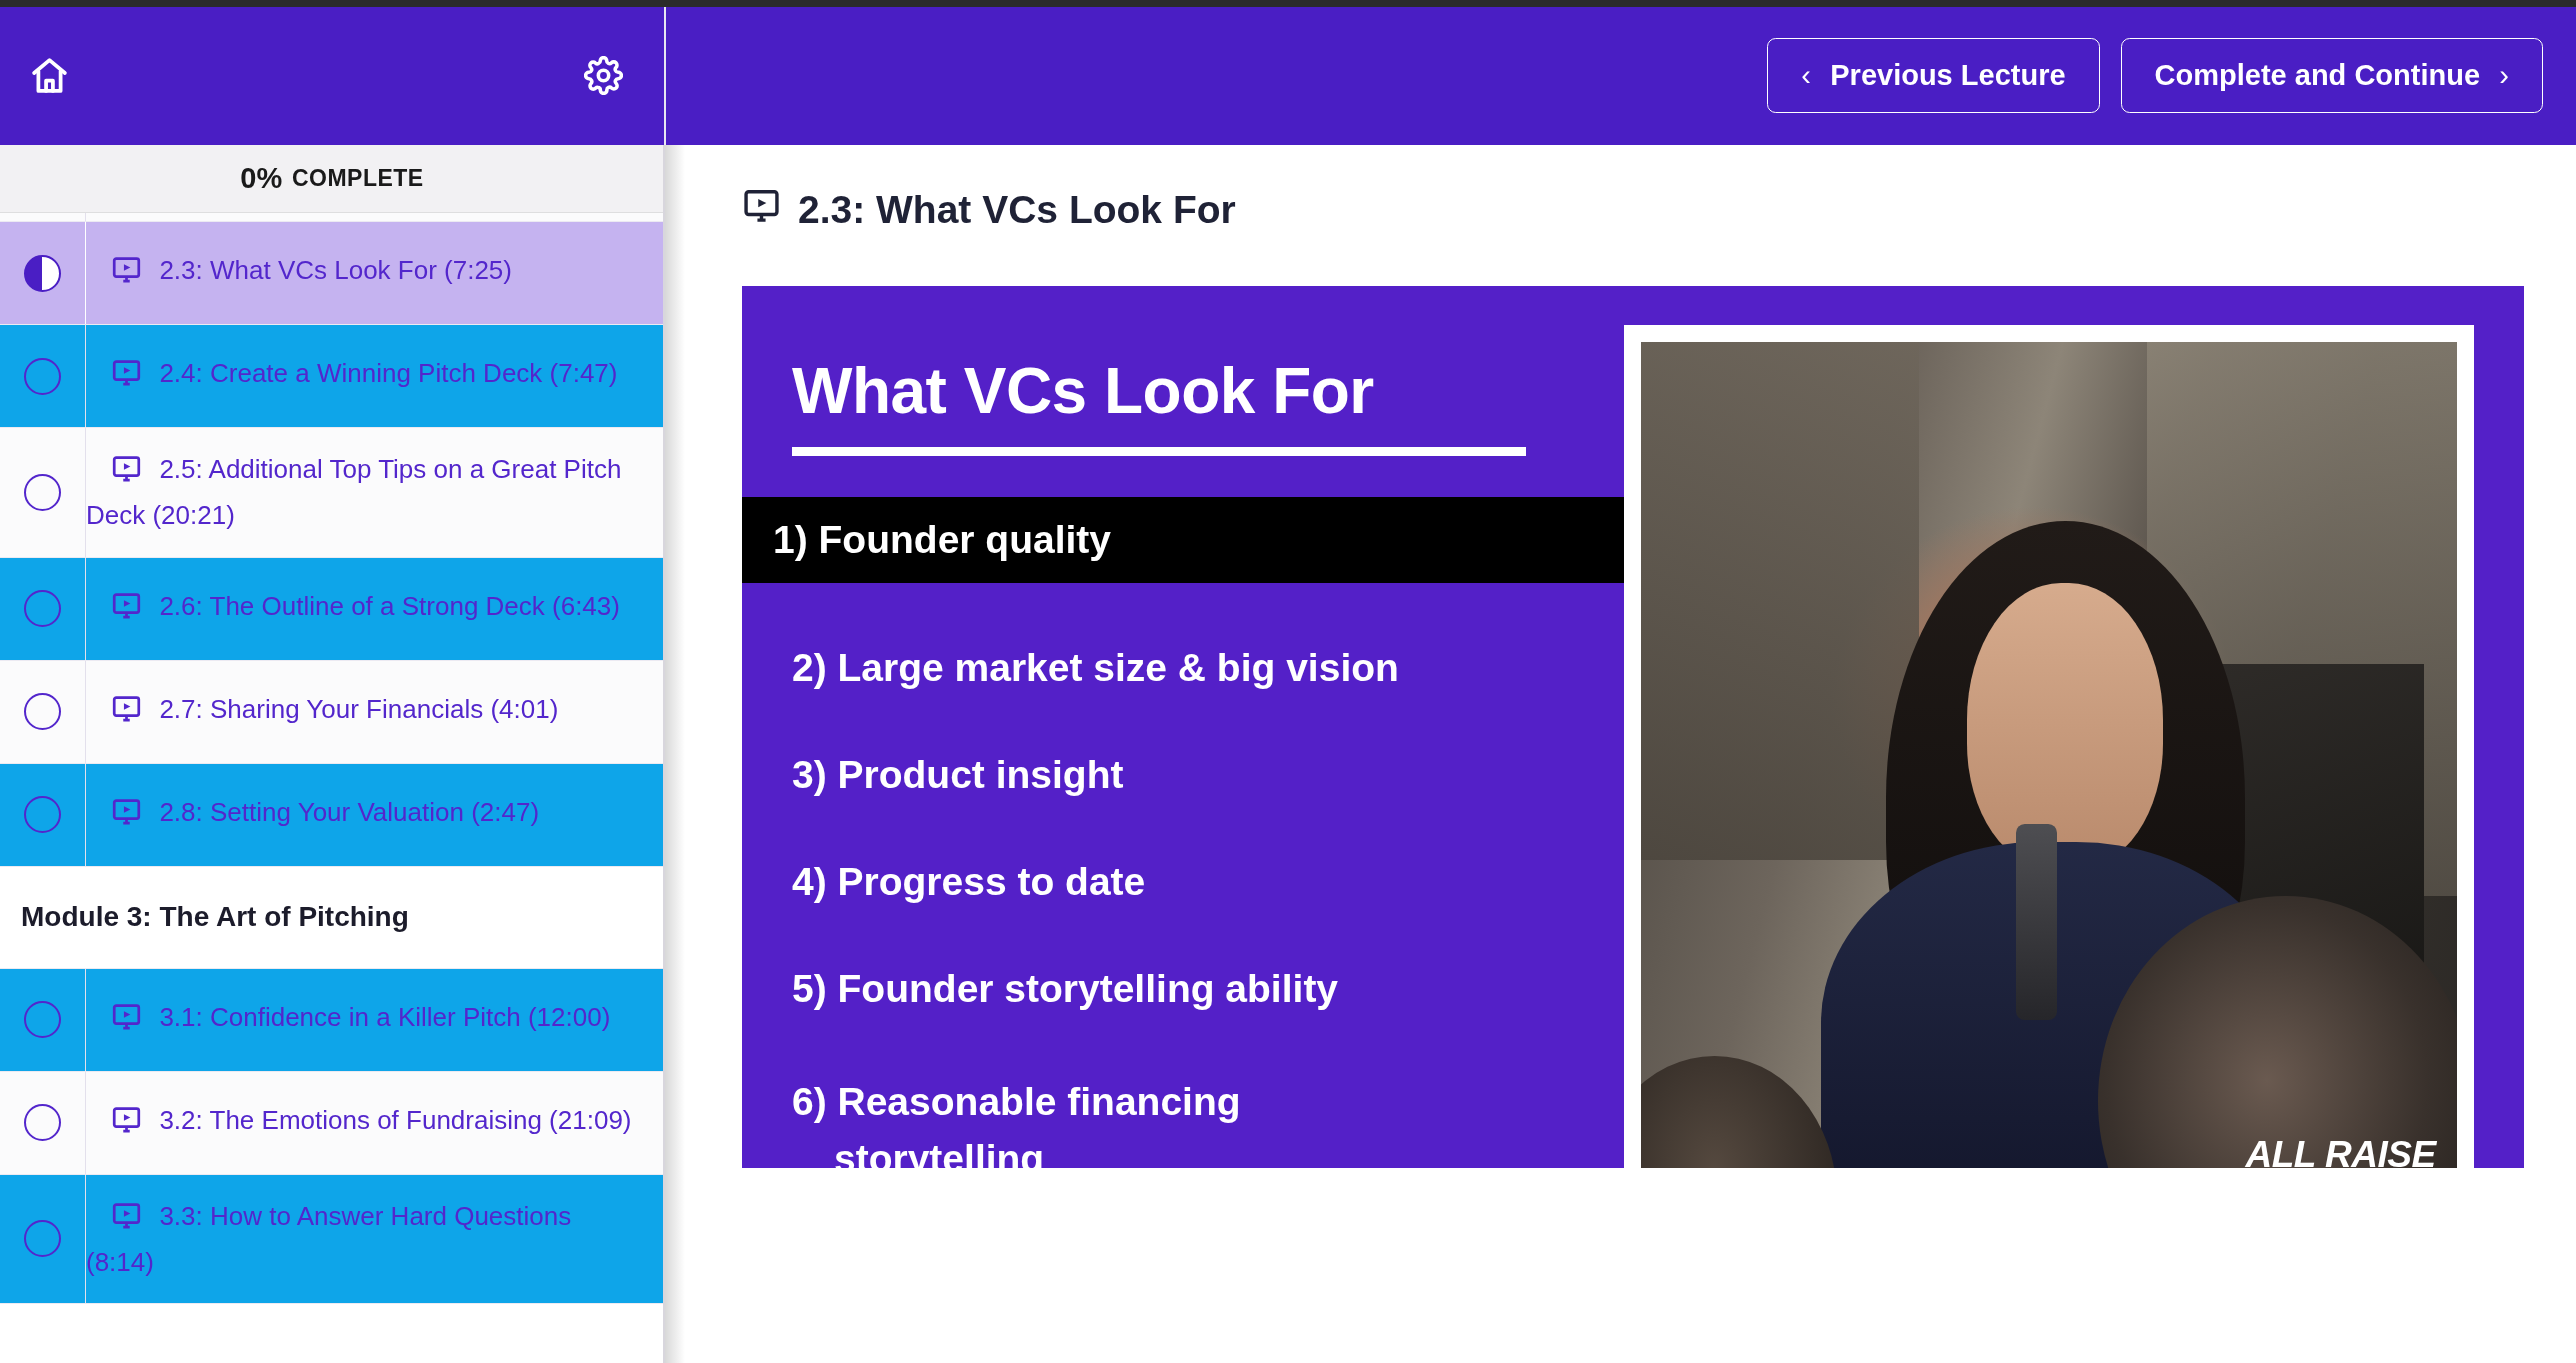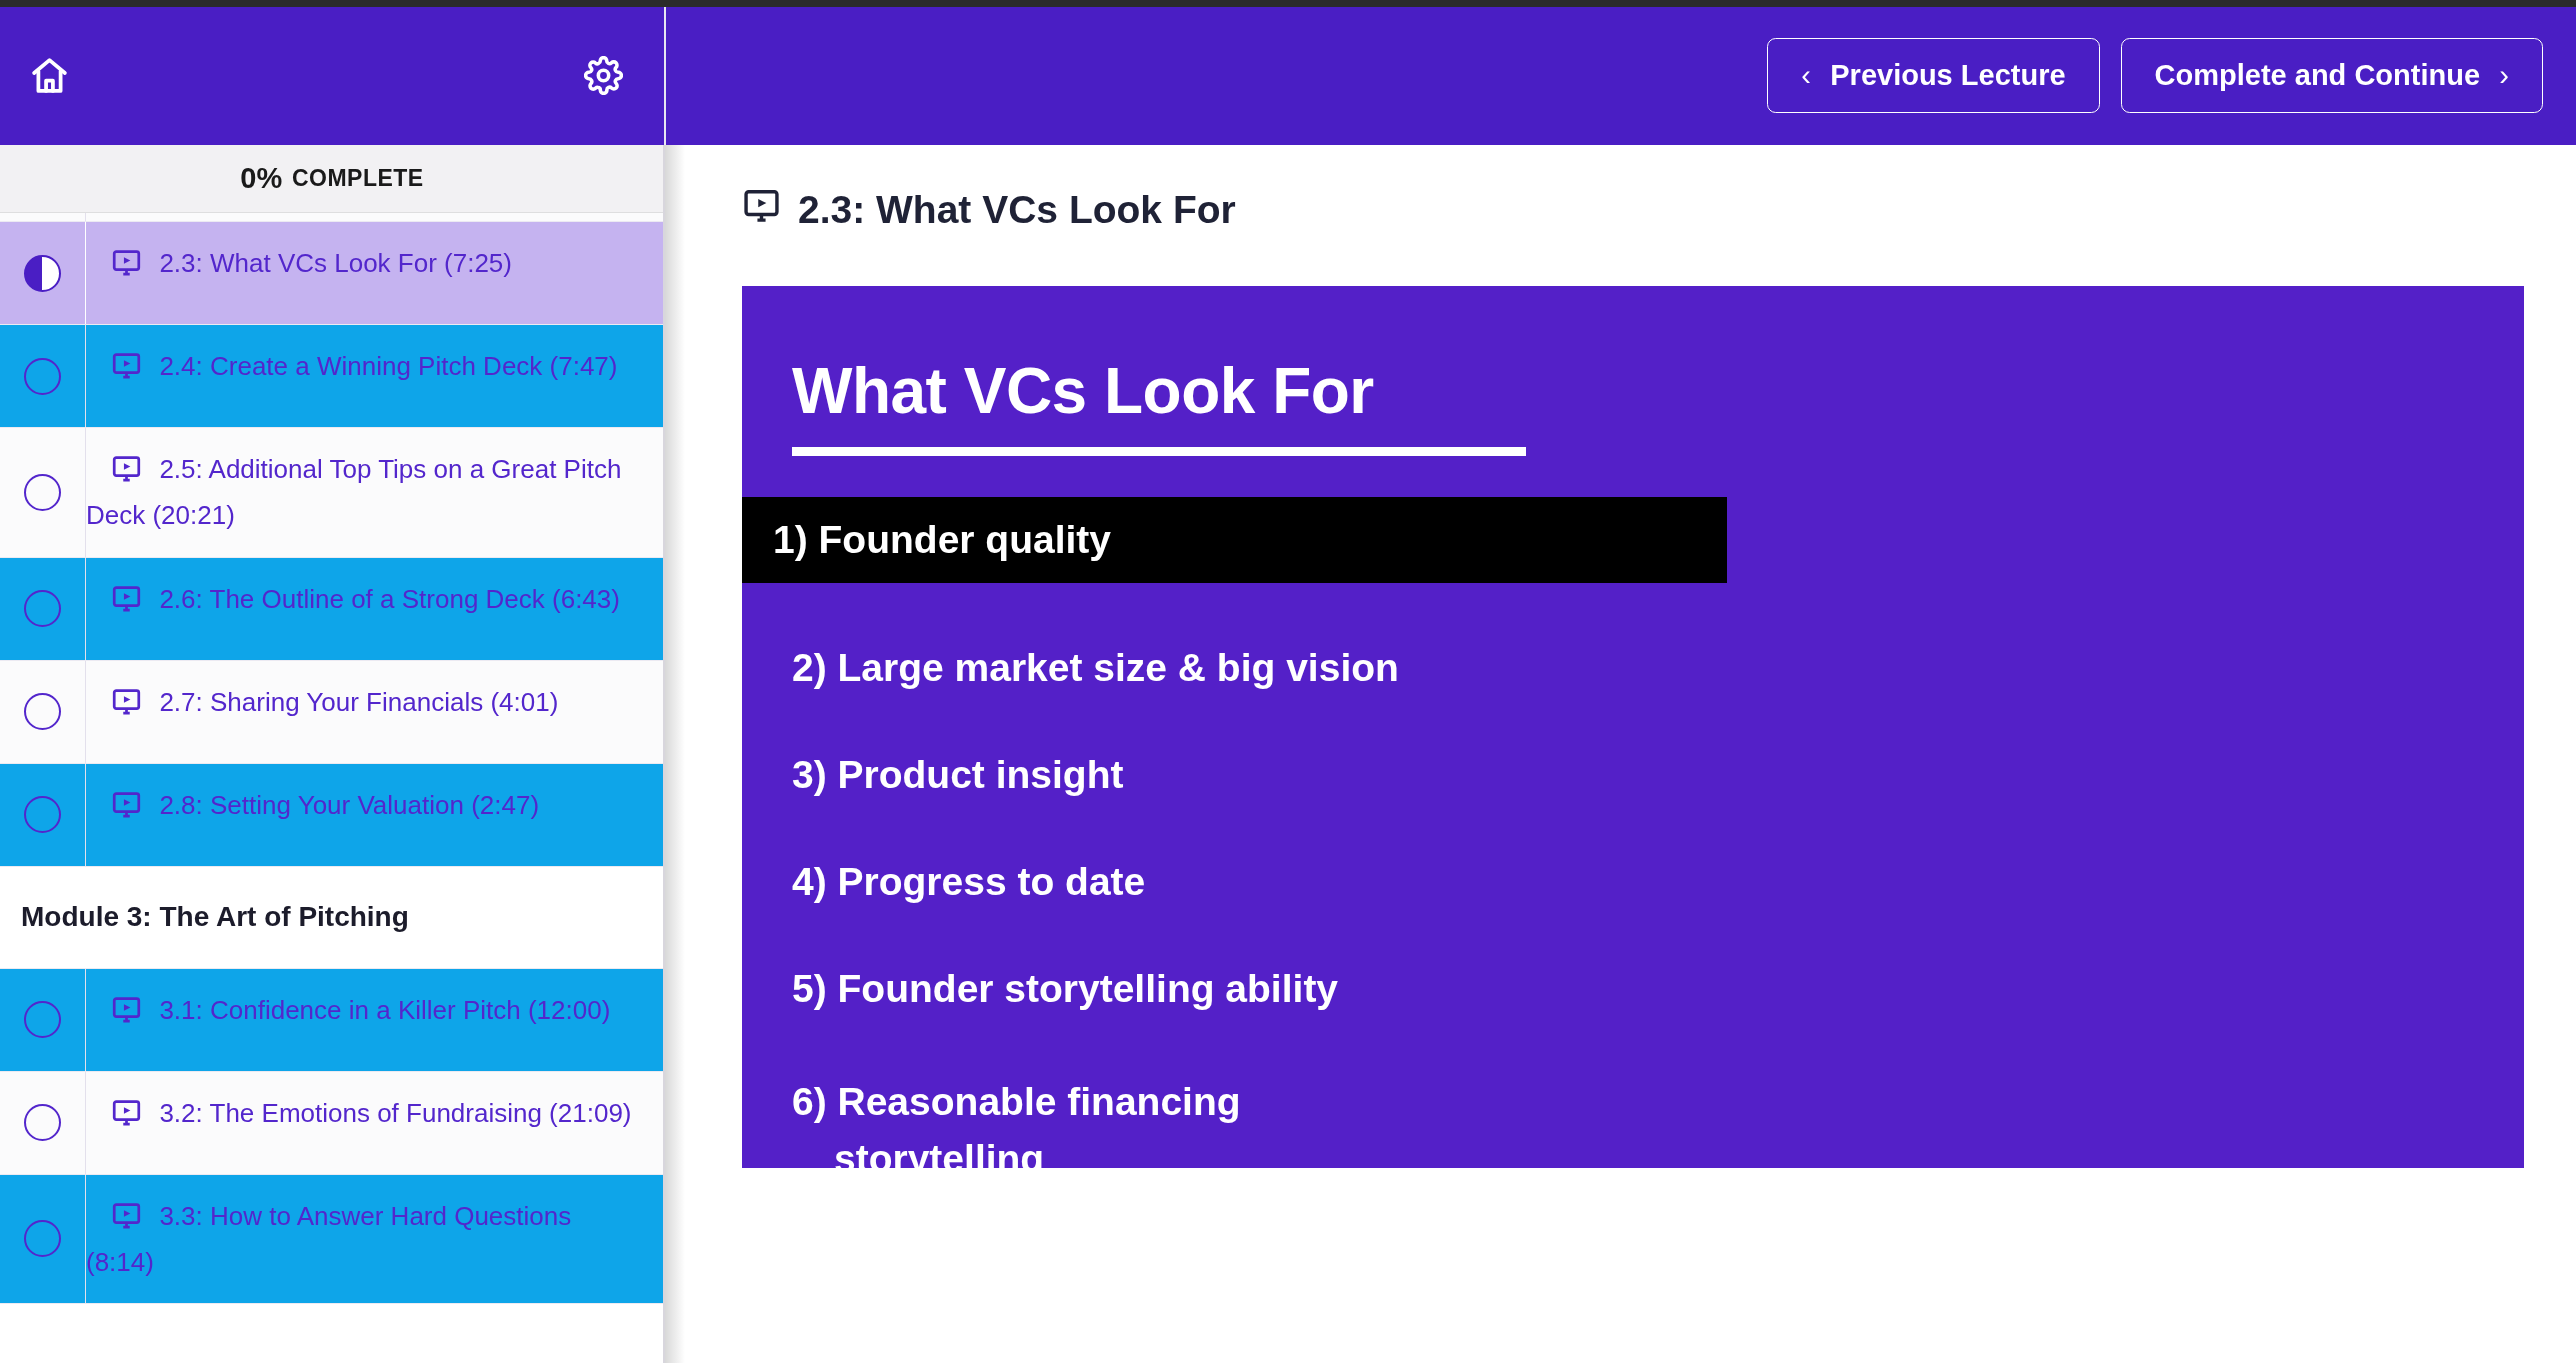--- a/index.html
+++ b/index.html
@@ -101,21 +101,21 @@
     width:37px; height:37px; border-radius:50%;
     border:2.9px solid #5326cc; box-sizing:border-box;
   }
   .circle.half {
     background:linear-gradient(to right, #4a1ec4 0 50%, #ffffff 50% 100%);
     border-color:#4a1ec4;
   }
   .lesson-body {
     flex:1; padding:0 25px 0 0;
     border-left:1.9px solid #e3e0ec;
-    display:flex; min-height:102px;
+    display:flex; align-items:center; min-height:102px;
   }
   .lesson.active .lesson-body { border-left-color:#ffffff; }
   .lesson-text {
     font-size:26px; color:#5326cc; line-height:1.55;
     padding:21px 0;
   }
   .play-inline {
     display:inline-block; vertical-align:-5.8px;
     margin:0 17.4px 0 25px;
   }
@@ -460,18 +460,35 @@
         <div class="slide-item">2) Large market size &amp; big vision</div>
         <div class="slide-item">3) Product insight</div>
         <div class="slide-item">4) Progress to date</div>
         <div class="slide-item">5) Founder storytelling ability</div>
         <div class="slide-item wrap">
           <span>6) Reasonable financing</span>
           <span class="l2">storytelling</span>
         </div>
       </div>
 
+      <div class="photo-frame">
+        <div class="photo">
+          <div class="wall-l"></div>
+          <div class="wall-r"></div>
+          <div class="panel"></div>
+          <div class="hair"></div>
+          <div class="face"></div>
+          <div class="body"></div>
+          <div class="mic"></div>
+          <div class="head-fg2"></div>
+          <div class="head-fg"></div>
+          <div class="watermark">
+            <div class="wm-text">ALL RAISE</div>
+            <div class="wm-rule"></div>
+          </div>
+        </div>
+      </div>
 
     </div>
   </div>
 
 </div>
 
 
 </body></html>

